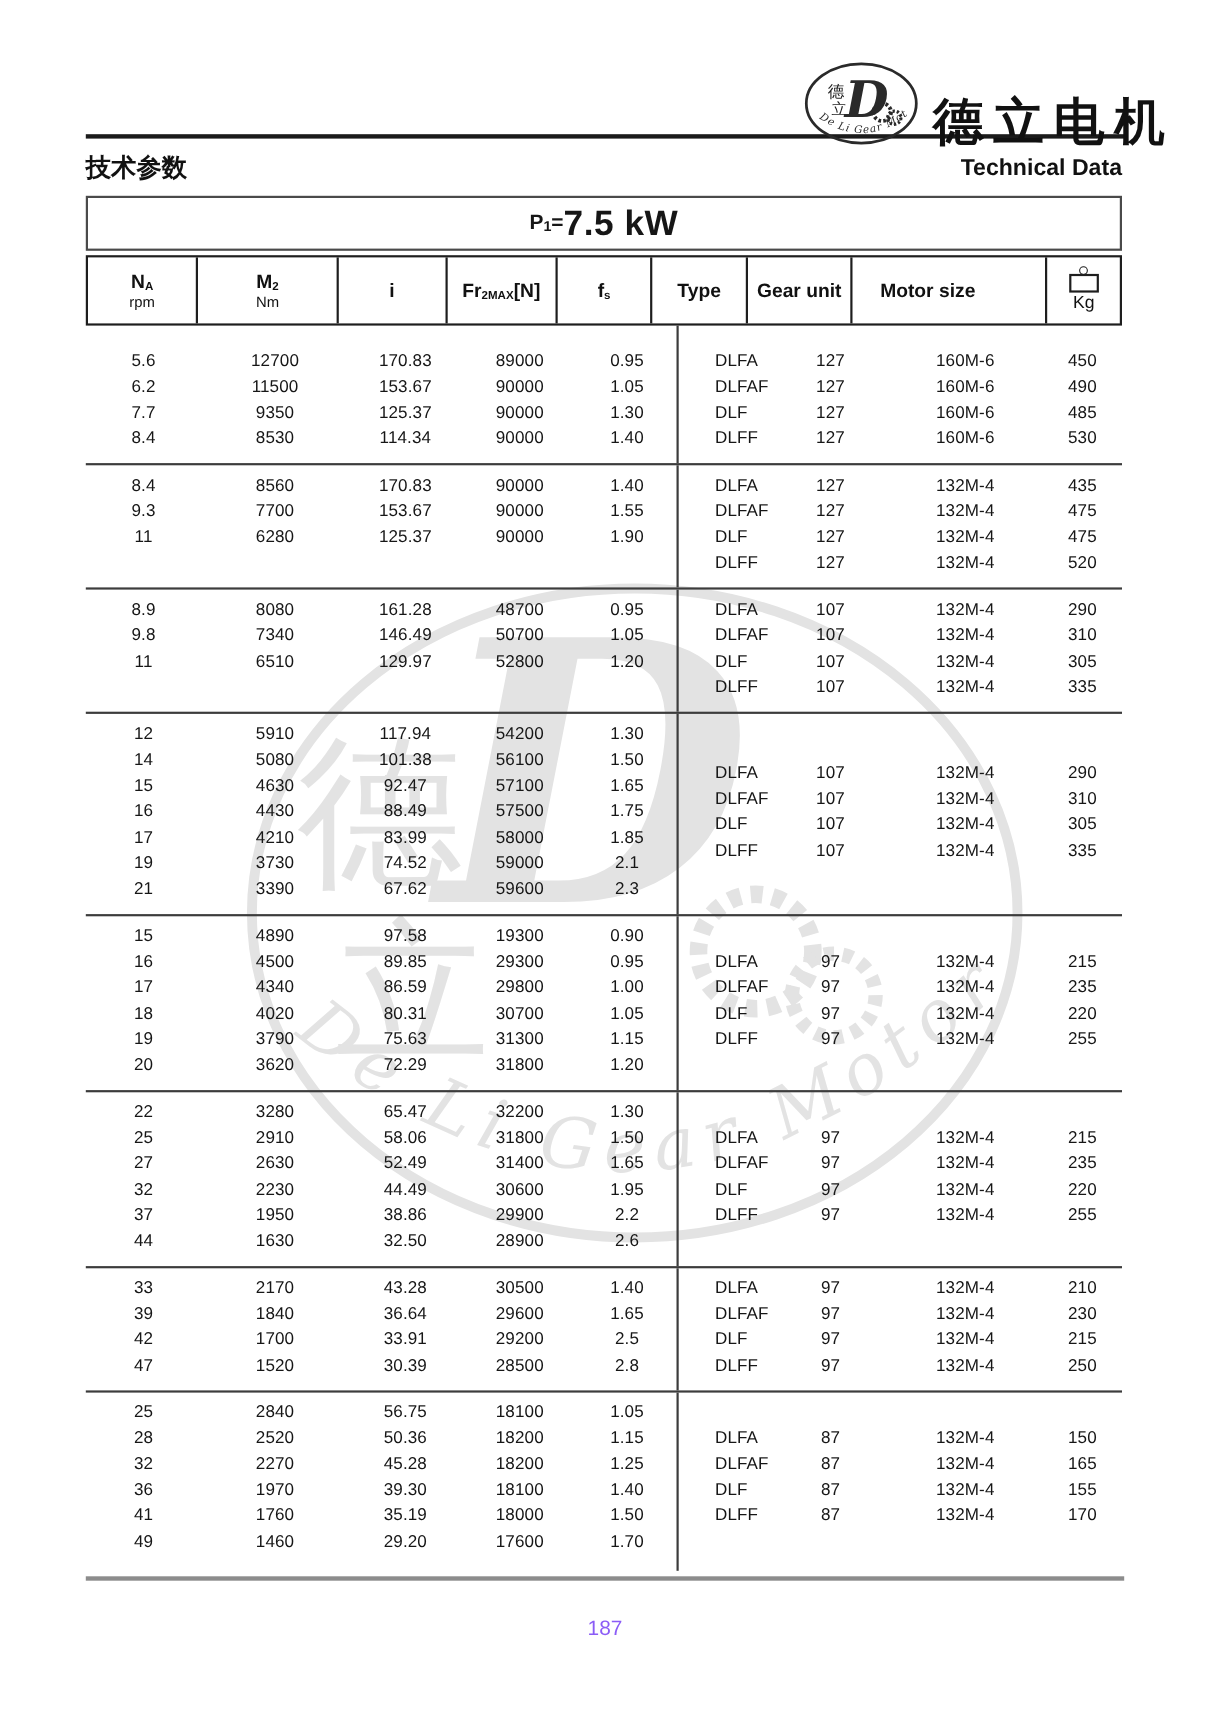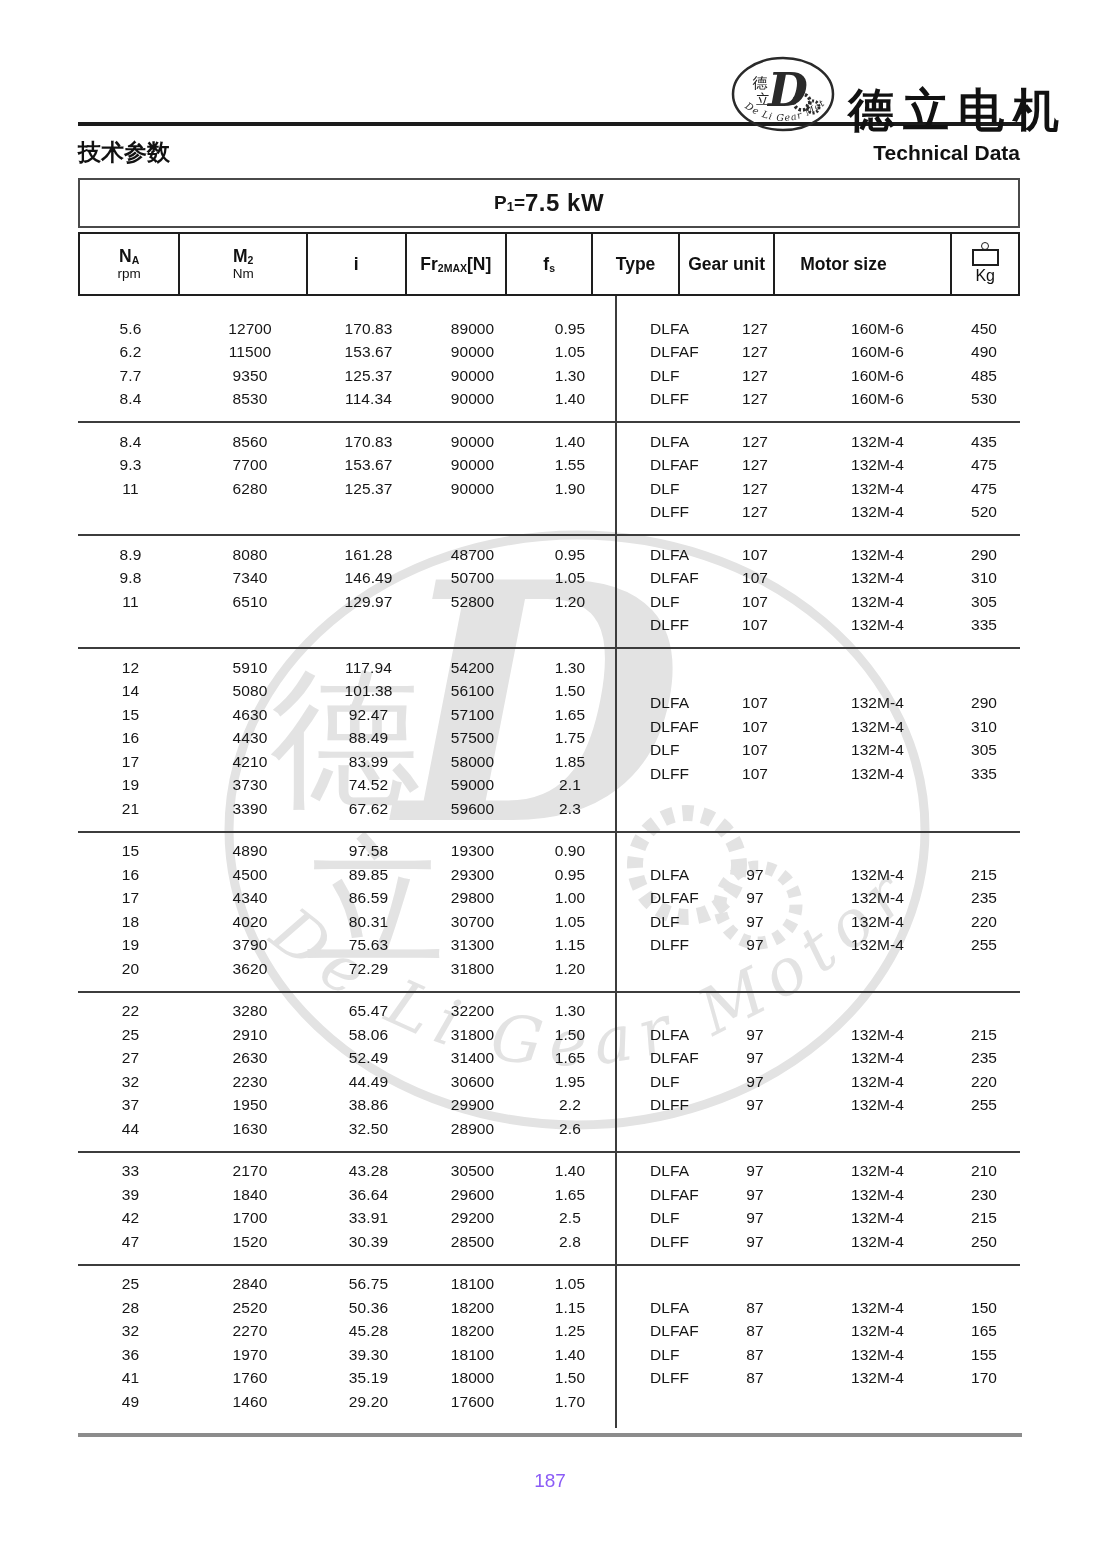--- a/index.html
+++ b/index.html
@@ -16,21 +16,21 @@
            font-family:"DejaVu Serif", serif; letter-spacing:9px; color:#111; z-index:2;margin-top:16px; }
   .top-rule { position:absolute; left:78px; top:122px; width:944px; height:4px; background:#1b1b1b; }
   .section-cn { position:absolute; left:78px; top:137px; font-size:23px; font-weight:600; color:#111; }
   .section-en { position:absolute; left:78px; top:141px; width:942px; text-align:right;
                 font-size:21px; font-weight:bold; color:#111; }
 
   .power-box { position:absolute; left:78px; top:178px; width:942px; height:50px;
                border:2px solid #4a4a4a; display:flex; align-items:center; justify-content:center; z-index:1; background:transparent; }
   .p-small { font-size:19px; font-weight:bold; }
   .p-small sub { font-size:13px; vertical-align:-2px; }
-  .p-big { font-size:24px; font-weight:bold; letter-spacing:0.5px;text-align:center; }
+  .p-big { font-size:32px; font-weight:bold; letter-spacing:0.5px;text-align:center; }
 
   
   .thead { position:absolute; left:78px; top:232px; width:942px; height:64px;
            border:2.5px solid #1e1e1e; display:flex; z-index:1; background:transparent; }
   .th { display:flex; flex-direction:column; justify-content:center; align-items:center;
         font-weight:bold; font-size:17.5px; color:#111; line-height:1.15; }
   .th + .th { border-left:2px solid #1e1e1e; }
   .th .unit { font-weight:normal; font-size:13.5px; }
   .sub { font-size:0.6em; font-weight:bold; vertical-align:-0.15em; }
   .w1{flex:105 0 0;justify-content:center;} .w2{flex:134 0 0;} .w3{flex:103 0 0;} .w4{flex:105 0 0;} .w5{flex:90 0 0;}

